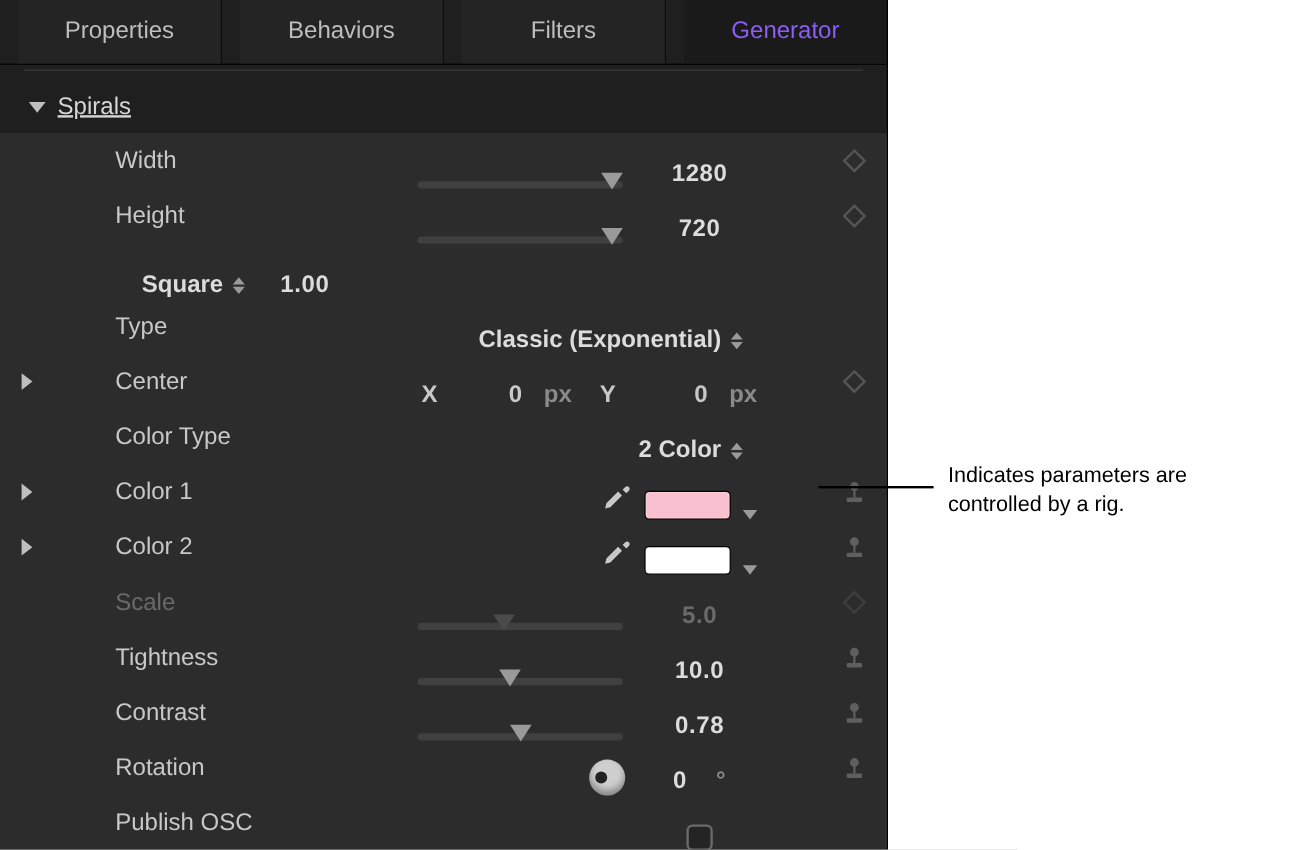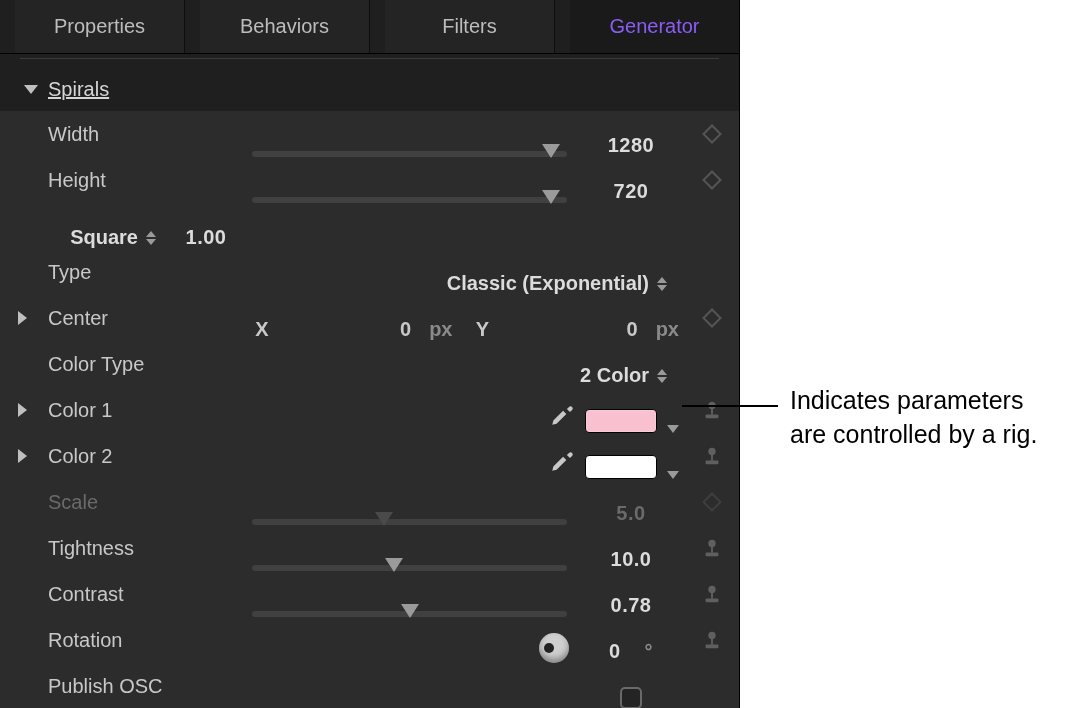--- a/index.html
+++ b/index.html
@@ -30,20 +30,21 @@
   .tri-down { display:inline-block; width:0;height:0;border-left:7px solid transparent;border-right:7px solid transparent;border-top:9px solid #bfbfbf; margin-right:10px;}
   .tri-right { display:inline-block; width:0;height:0;border-top:7px solid transparent;border-bottom:7px solid transparent;border-left:9px solid #bfbfbf; margin-right:10px;}
 
   .rows { background: #2c2c2c; }
   .row {
     display: grid;
     grid-template-columns: 42px 200px 1fr 54px;
     align-items: center;
     height: 46px;
     padding-left: 6px;
+    gap: 48px;
   }
   .row.dim { color: #6a6a6a; }
   .row .disclose { display:flex; justify-content:center; }
   .row .label { color: inherit; }
   .row .ctrl { display:flex; align-items:flex-end; justify-content:flex-end; gap:10px; padding-right:6px; height:100%;font-weight:bold; }
   .row .end { display:flex; align-items:center; justify-content:center; }
 
   
   .slider { position:relative; flex:1; height:6px; background:#404040; border-radius:3px; margin-left:4px; margin-right:6px; }
   .slider .thumb { position:absolute; top:-7px; width:18px; height:18px; transform:translateX(-50%);}
@@ -74,21 +75,21 @@
   .diamond{ width:14px;height:14px; transform:rotate(45deg); border:2px solid #555; }
   .diamond.dim{ border-color:#3e3e3e;}
   .joy{ opacity:0.55; }
   .joy svg{width:22px;height:22px;display:block;}
 
   
   .checkbox{ width:22px;height:22px;border:2px solid #6a6a6a;border-radius:5px;background:#242424;}
 
   
   .callout-line{ position:absolute; left:682px; top:405px; width:96px; height:2px; background:#000; }
-  .callout-text{ position:absolute; left:790px; top:384px; width:270px; color:#000; font-size:25px; line-height:1.35; }
+  .callout-text{ position:absolute; left:790px; top:384px; width:270px; color:#000; font-size:18px; line-height:1.35; }
 
   .unit{ color:#8a8a8a; margin-left:18px;}
 </style>
 </head>
 <body>
 <div class="stage">
 
 <div class="panel">
   <div class="tabs">
     <div class="tab">

